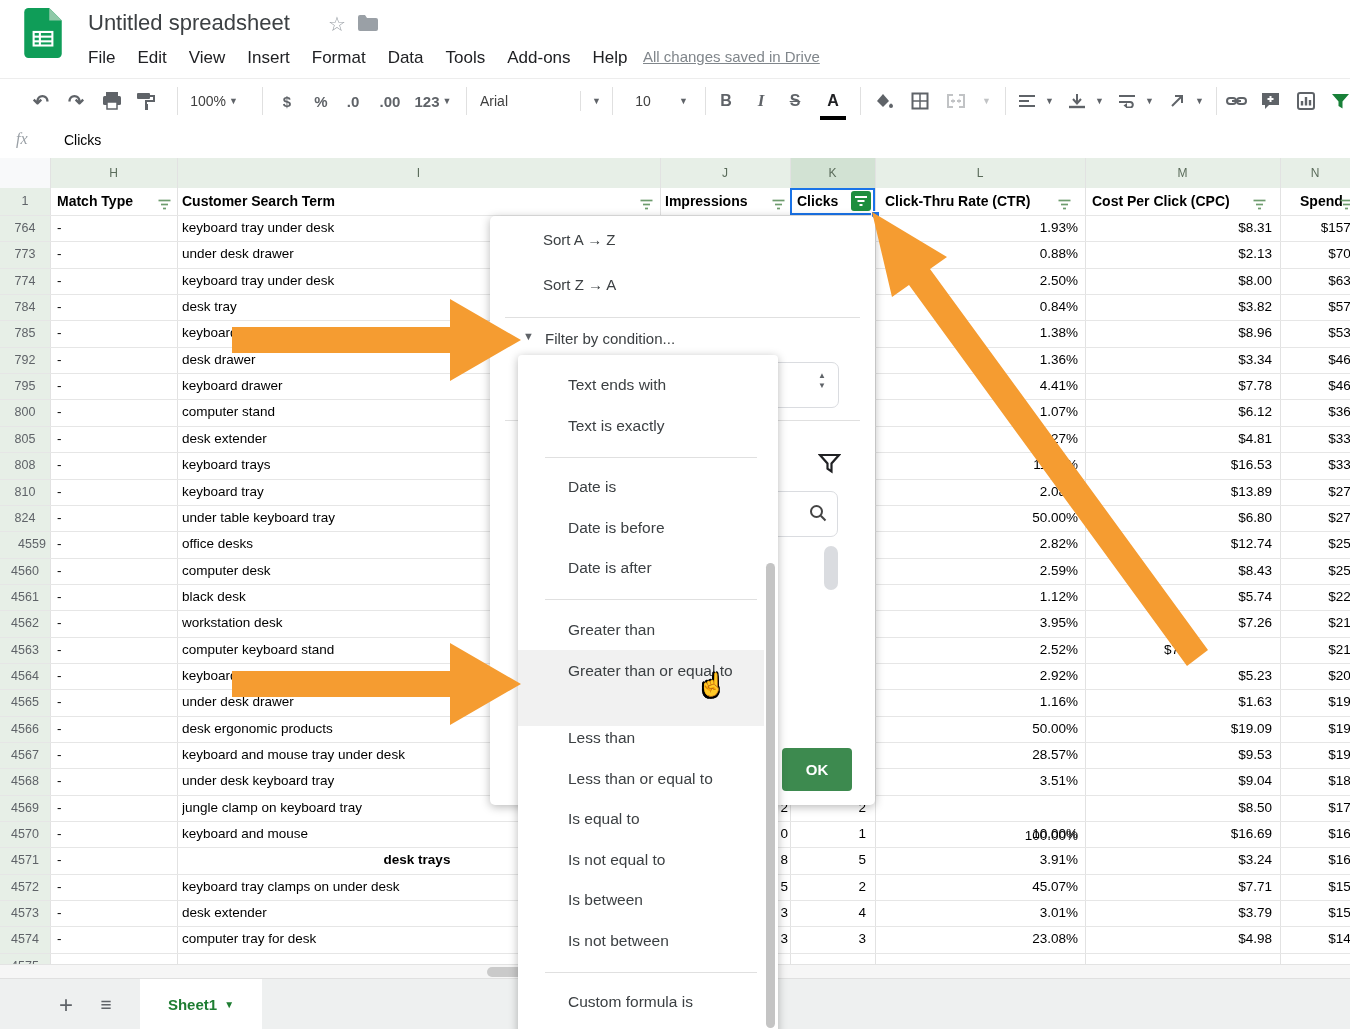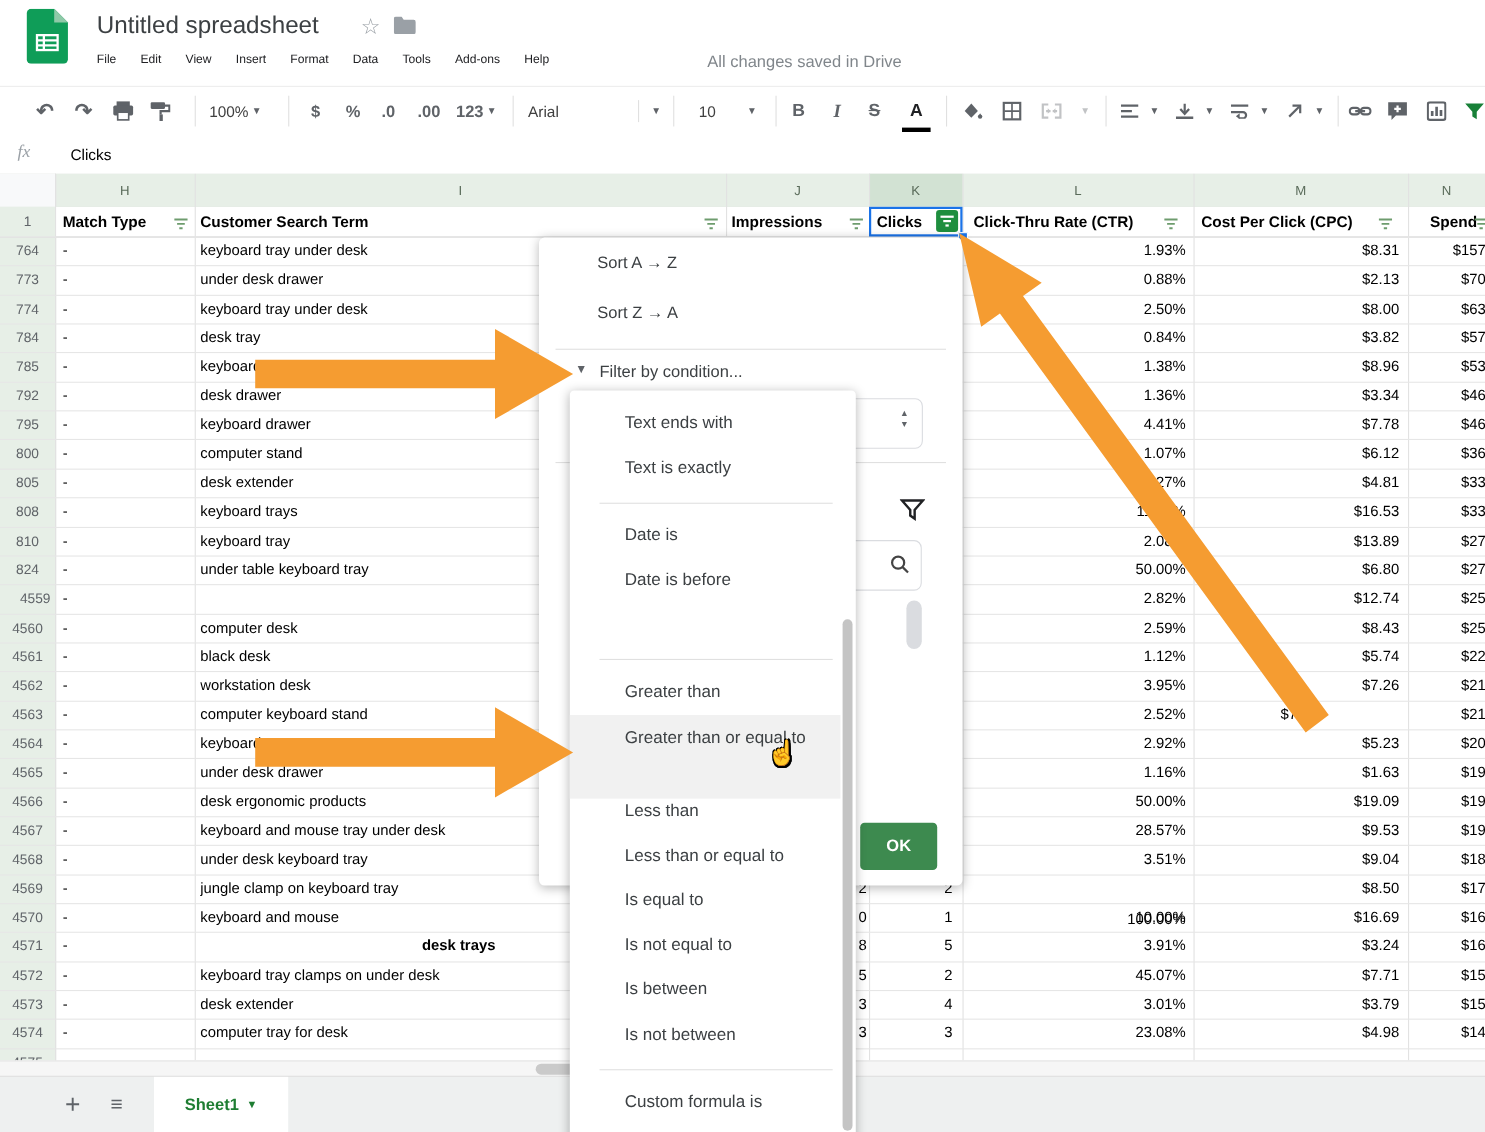--- a/index.html
+++ b/index.html
@@ -2,22 +2,22 @@
 <html style="--brand_green: #0f9d58; --accent_green: #188038; --badge_green: #1e8e3e; --ok_green: #3d8a4f; --arrow_orange: #f59c31; --selection_blue: #1a73e8; --header_tint: #e7efe7; --header_tint_selected: #d2e2d3;"><head>
 <meta charset="utf-8">
 <style>
   html,body{margin:0;padding:0;background:#fff;}
   #app{position:relative;width:1350px;height:1029px;overflow:hidden;background:#fff;
        font-family:"Liberation Sans",sans-serif;color:#202124;}
   .abs{position:absolute;}
   
   .doc-title{font-size:22px;color:#3c4043;white-space:nowrap;}
   .menu-bar{display:flex;gap:0;}
-  .menu-item{font-size:11px;color:#202124;padding:2px 11px 2px 0;margin-right:11px;cursor:default;}
-  .saved{font-size:15px;color:#80868b;}
+  .menu-item{font-size:17px;color:#202124;padding:2px 11px 2px 0;margin-right:11px;cursor:default;}
+  .saved{font-size:15px;color:#80868b;text-decoration:underline;}
   .star{font-size:20px;color:#9aa0a6;}
   
   .toolbar{position:absolute;left:0;top:78px;width:1350px;height:44px;background:#fff;
            border-top:1px solid #ededed;border-bottom:1px solid #e0e0e0;}
   .tb{position:absolute;top:0;height:44px;display:flex;align-items:center;justify-content:center;
       color:#5f6368;font-size:14px;}
   .tb-sep{position:absolute;top:8px;width:1px;height:28px;background:#e0e0e0;}
   .caret{font-size:9px;color:#5f6368;margin-left:3px;}
   .tb-txt{font-size:14px;color:#404040;}
   .fmt-b{font-weight:bold;font-size:15px;color:#5f6368;}
@@ -422,20 +422,21 @@
       <div class="abs cell" style="left: 1090px; top: 479px; width: 182px; text-align: right;">$13.89</div>
       <div class="abs cell" style="left: 1280px; top: 479px; width: 82px; text-align: right;">$27.7</div>
       <div class="abs rownum" style="left: 0px; top: 505px; width: 50px;">824</div>
       <div class="abs cell" style="left: 57px; top: 505px; width: 110px; text-align: left;">-</div>
       <div class="abs cell" style="left: 182px; top: 505px; width: 470px; text-align: left;">under table keyboard tray</div>
       <div class="abs cell" style="left: 880px; top: 505px; width: 198px; text-align: right;">50.00%</div>
       <div class="abs cell" style="left: 1090px; top: 505px; width: 182px; text-align: right;">$6.80</div>
       <div class="abs cell" style="left: 1280px; top: 505px; width: 82px; text-align: right;">$27.2</div>
       <div class="abs rownum" style="left: 0px; top: 531px; width: 64px;">4559</div>
       <div class="abs cell" style="left: 57px; top: 531px; width: 110px; text-align: left;">-</div>
+      <div class="abs cell" style="left: 182px; top: 531px; width: 470px; text-align: left;">office desks</div>
       <div class="abs cell" style="left: 880px; top: 531px; width: 198px; text-align: right;">2.82%</div>
       <div class="abs cell" style="left: 1090px; top: 531px; width: 182px; text-align: right;">$12.74</div>
       <div class="abs cell" style="left: 1280px; top: 531px; width: 82px; text-align: right;">$25.4</div>
       <div class="abs rownum" style="left: 0px; top: 558px; width: 50px;">4560</div>
       <div class="abs cell" style="left: 57px; top: 558px; width: 110px; text-align: left;">-</div>
       <div class="abs cell" style="left: 182px; top: 558px; width: 470px; text-align: left;">computer desk</div>
       <div class="abs cell" style="left: 880px; top: 558px; width: 198px; text-align: right;">2.59%</div>
       <div class="abs cell" style="left: 1090px; top: 558px; width: 182px; text-align: right;">$8.43</div>
       <div class="abs cell" style="left: 1280px; top: 558px; width: 82px; text-align: right;">$25.3</div>
       <div class="abs rownum" style="left: 0px; top: 584px; width: 50px;">4561</div>
@@ -581,20 +582,21 @@
     <button class="okbtn" style="left:292px;top:532px;width:70px;height:43px;">OK</button>
   </div>
 
   <div class="panel" id="cond-menu" style="left:518px;top:355px;width:260px;height:700px;z-index:11;border-radius:4px;">
     <div class="scroll-thumb" style="left:248px;top:208px;width:9px;height:465px;"></div>
   <div class="sub-item" style="top: 10px; height: 40.5px; line-height: 40.5px;">Text ends with</div>
       <div class="sub-item" style="top: 50.5px; height: 40.5px; line-height: 40.5px;">Text is exactly</div>
       <div class="divline" style="left: 27px; top: 101.5px; width: 212px;"></div>
       <div class="sub-item" style="top: 112px; height: 40.5px; line-height: 40.5px;">Date is</div>
       <div class="sub-item" style="top: 152.5px; height: 40.5px; line-height: 40.5px;">Date is before</div>
+      <div class="sub-item" style="top: 193px; height: 40.5px; line-height: 40.5px;">Date is after</div>
       <div class="divline" style="left: 27px; top: 244px; width: 212px;"></div>
       <div class="sub-item" style="top: 254.5px; height: 40.5px; line-height: 40.5px;">Greater than</div>
       <div class="sub-item" style="top: 295px; height: 68px; width: 175px; background: rgb(241, 241, 241); white-space: normal; line-height: 26px; padding-top: 8px; padding-right: 21px;">Greater than or equal to</div>
       <div class="sub-item" style="top: 363px; height: 40.5px; line-height: 40.5px;">Less than</div>
       <div class="sub-item" style="top: 403.5px; height: 40.5px; line-height: 40.5px;">Less than or equal to</div>
       <div class="sub-item" style="top: 444px; height: 40.5px; line-height: 40.5px;">Is equal to</div>
       <div class="sub-item" style="top: 484.5px; height: 40.5px; line-height: 40.5px;">Is not equal to</div>
       <div class="sub-item" style="top: 525px; height: 40.5px; line-height: 40.5px;">Is between</div>
       <div class="sub-item" style="top: 565.5px; height: 40.5px; line-height: 40.5px;">Is not between</div>
       <div class="divline" style="left: 27px; top: 616.5px; width: 212px;"></div>

